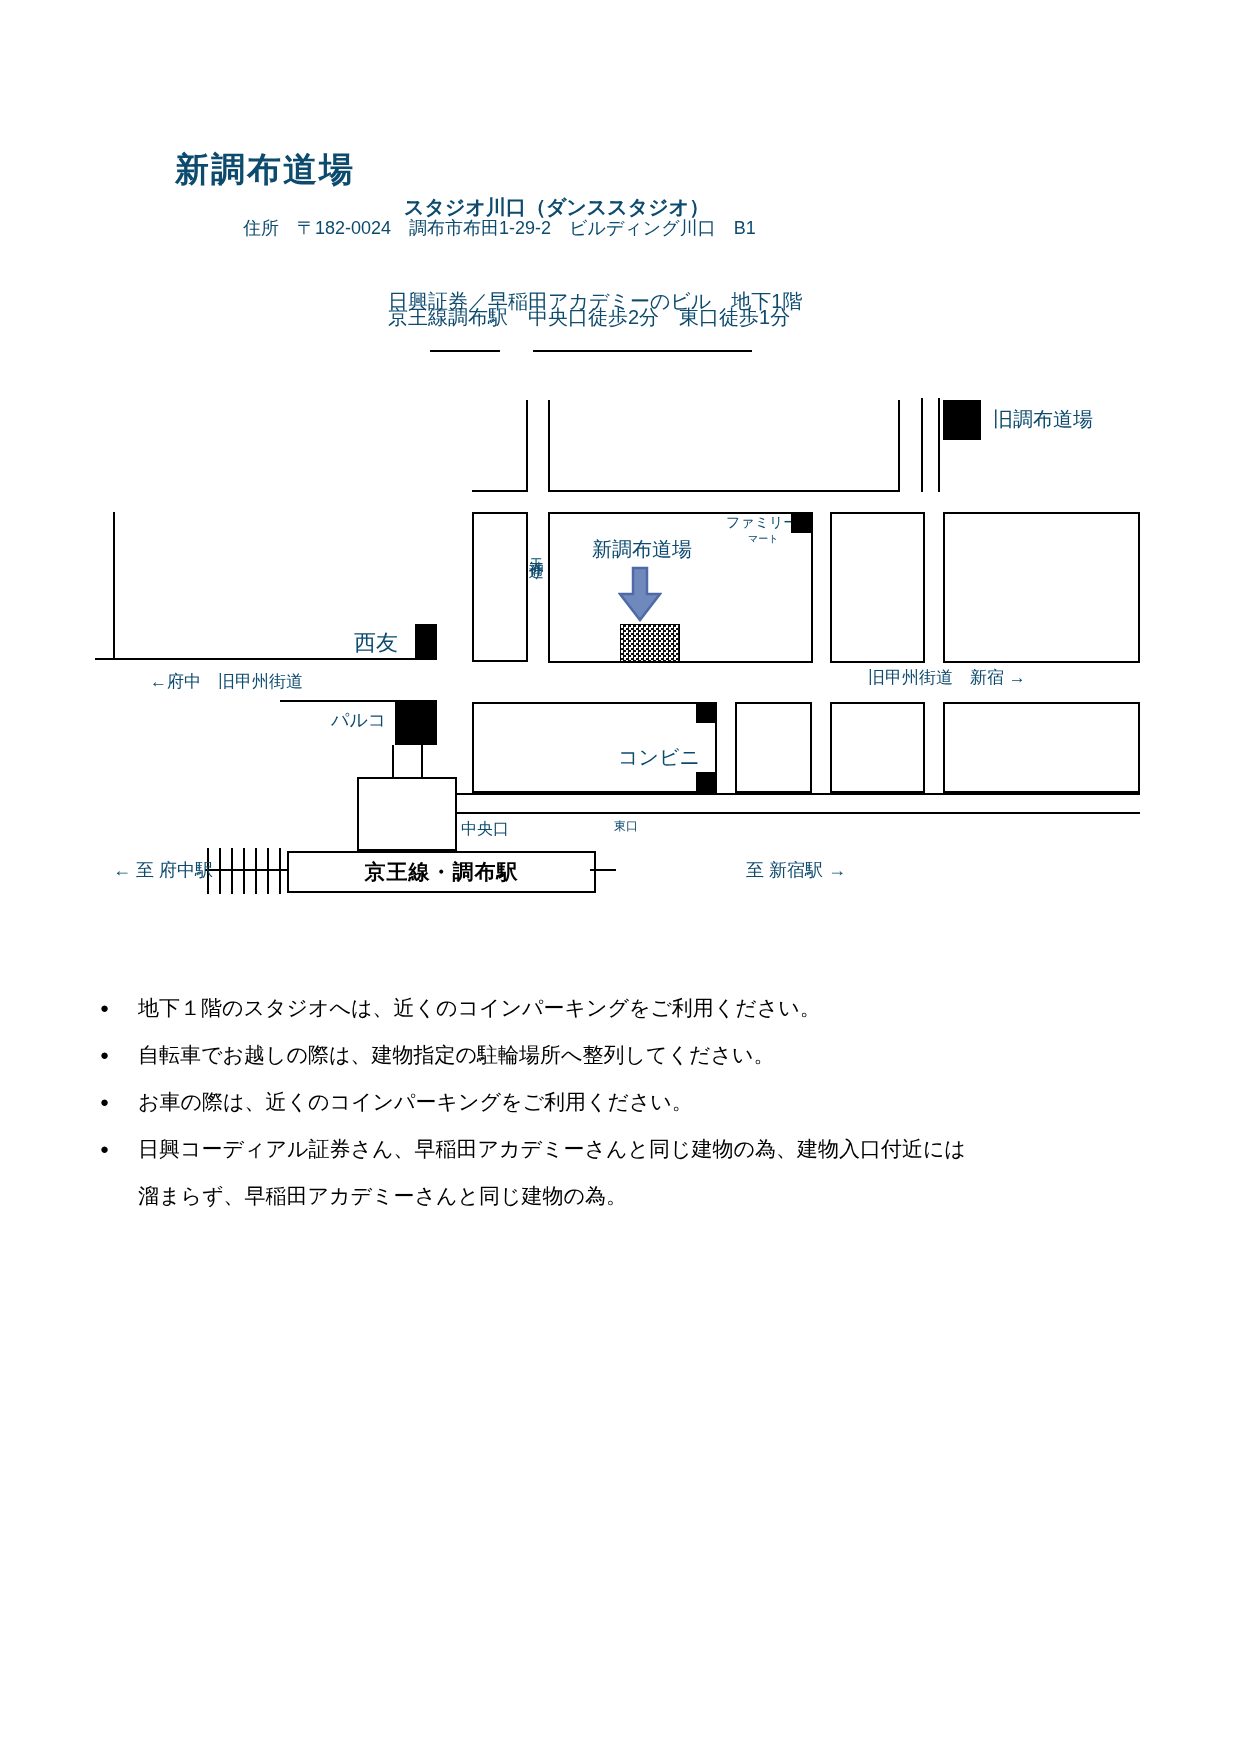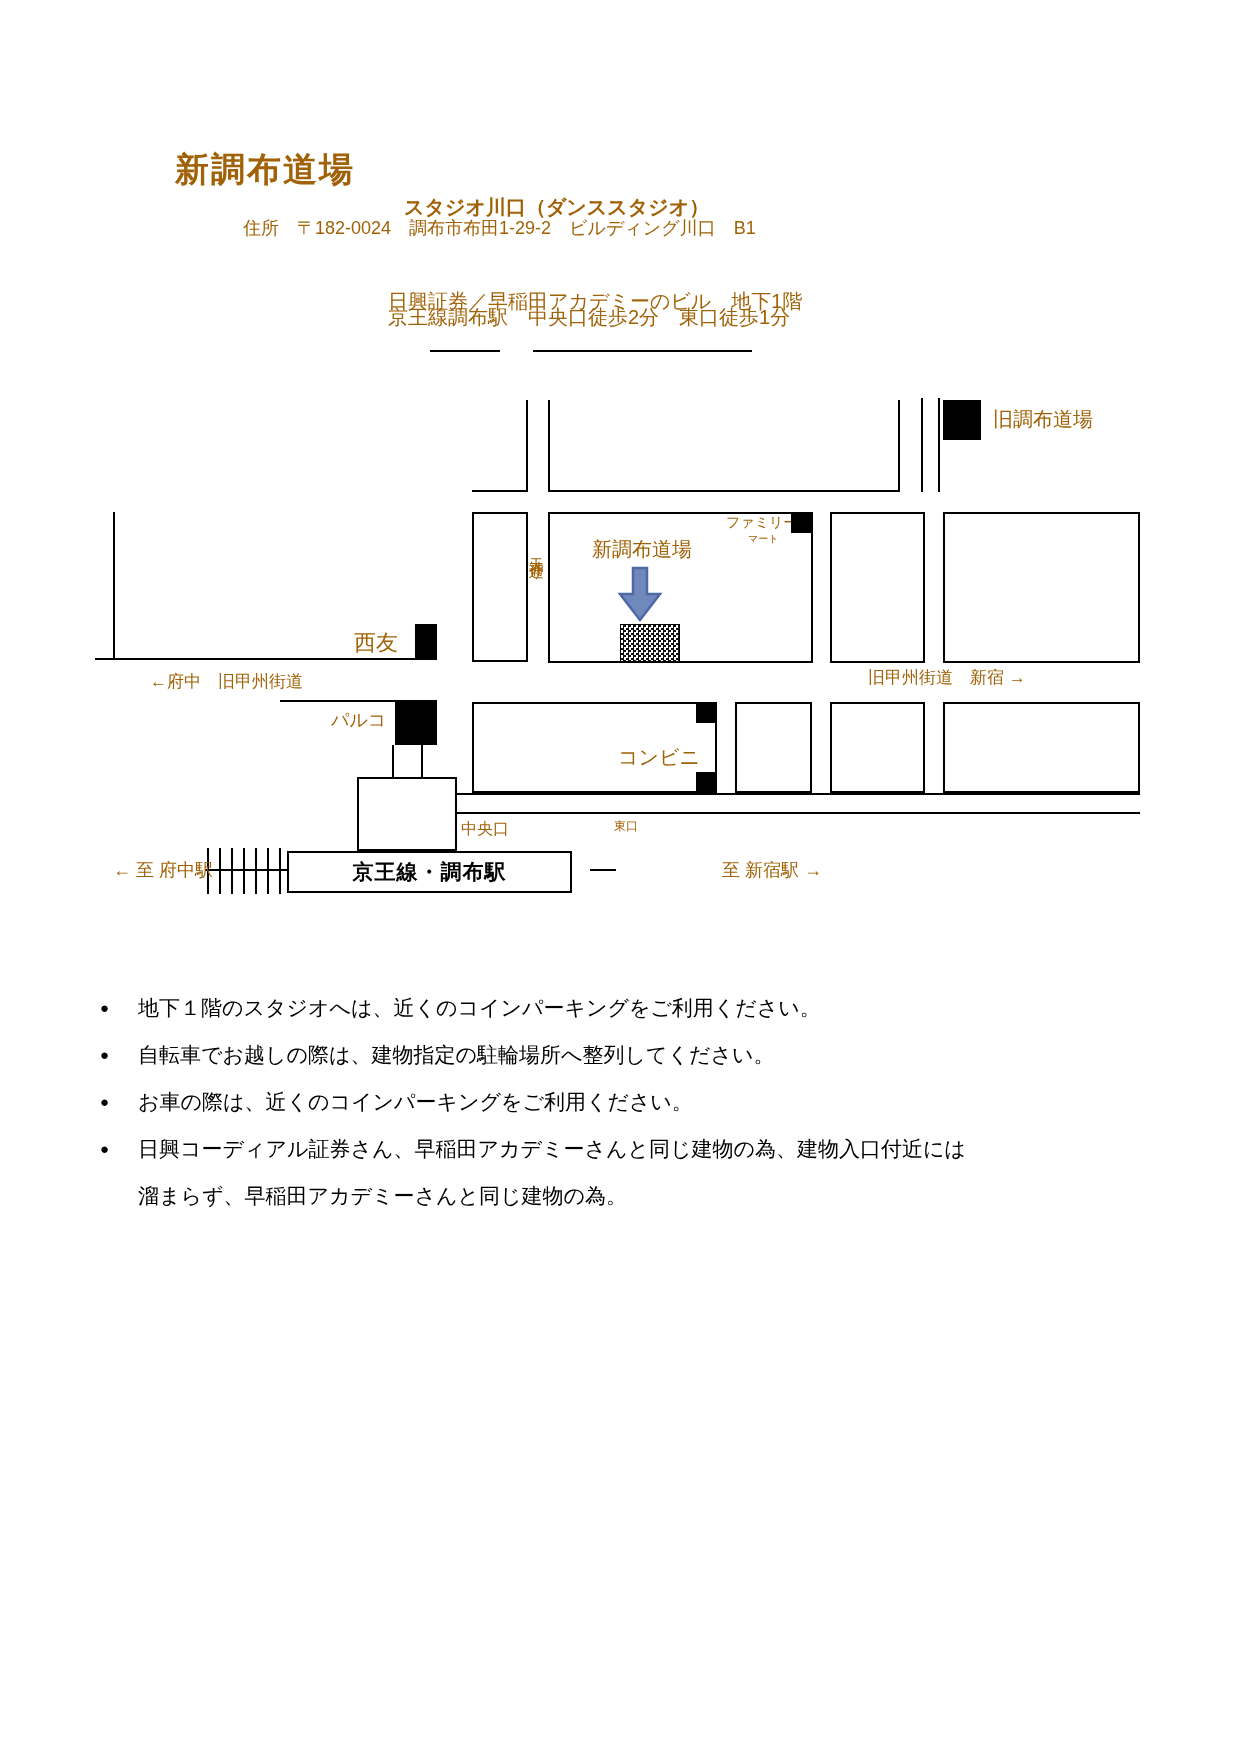--- a/index.html
+++ b/index.html
@@ -2,21 +2,21 @@
 <html><head>
 <meta charset="utf-8">
 <style>
   html,body{margin:0;padding:0;background:#888;}
   .page{
     position:relative;width:1240px;height:1753px;background:#ffffff;
     margin:0 auto;overflow:hidden;
     font-family:"Liberation Sans","DejaVu Sans",sans-serif;color:#000;
   }
   .abs{position:absolute;}
-  .lbl{position:absolute;color:#a16207;white-space:nowrap;line-height:1.15;}
+  .lbl{position:absolute;color:#0c4a6e;white-space:nowrap;line-height:1.15;}
   .ln{position:absolute;background:#000;}
   .blk{position:absolute;background:#000;}
   .bld{position:absolute;border:2px solid #000;background:#fff;box-sizing:border-box;}
   .bld.noTop{border-top:none;}
   .bld.cornerRB{border:none;border-right:2px solid #000;border-bottom:2px solid #000;background:transparent;}
   .title{font-size:34px;font-weight:bold;letter-spacing:2px;}
   .subtitle{font-size:20px;font-weight:bold;}
   .addr{font-size:18px;}
   .info{font-size:20px;font-weight:500;}
   .vtext{writing-mode:vertical-rl;text-orientation:upright;letter-spacing:3px;}
@@ -95,36 +95,36 @@
 
     <div class="bld" style="left:735px;top:702px;width:77px;height:91px;"></div>
     <div class="bld" style="left:830px;top:702px;width:95px;height:91px;"></div>
     <div class="bld" style="left:943px;top:702px;width:197px;height:91px;"></div>
 
     <div class="ln" style="left:457px;top:793px;width:683px;height:2px;"></div>
     <div class="ln" style="left:457px;top:812px;width:683px;height:2px;"></div>
     <div class="lbl" style="left:461px;top:820px;font-size:16px;">中央口</div>
     <div class="lbl" style="left:614px;top:820px;font-size:12px;">東口</div>
 
-    <div class="station" style="left:287px;top:851px;width:285px;height:42px;">
+    <div class="station" style="left:287px;top:851px;width:309px;height:42px;">
       <span>京王線・調布駅</span>
     </div>
 
     <div class="ln" style="left:205px;top:869px;width:82px;height:2px;"></div>
     <div class="ln" style="left:207px;top:848px;width:2px;height:46px;"></div>
     <div class="ln" style="left:219px;top:848px;width:2px;height:46px;"></div>
     <div class="ln" style="left:231px;top:848px;width:2px;height:46px;"></div>
     <div class="ln" style="left:243px;top:848px;width:2px;height:46px;"></div>
     <div class="ln" style="left:255px;top:848px;width:2px;height:46px;"></div>
     <div class="ln" style="left:267px;top:848px;width:2px;height:46px;"></div>
     <div class="ln" style="left:279px;top:848px;width:2px;height:46px;"></div>
     <div class="lbl" style="left:113px;top:860px;font-size:18px;">← 至  府中駅</div>
 
     <div class="ln" style="left:590px;top:869px;width:26px;height:2px;"></div>
-    <div class="lbl" style="left:722px;top:860px;font-size:18px;">至  新宿駅 →</div>
+    <div class="lbl" style="left:746px;top:860px;font-size:18px;">至  新宿駅 →</div>
   </div>
 
   <div class="notes">
     <div class="note">
       <span class="bullet">●</span>
       <span>地下１階のスタジオへは、近くのコインパーキングをご利用ください。</span>
     </div>
     <div class="note">
       <span class="bullet">●</span>
       <span>自転車でお越しの際は、建物指定の駐輪場所へ整列してください。</span>

